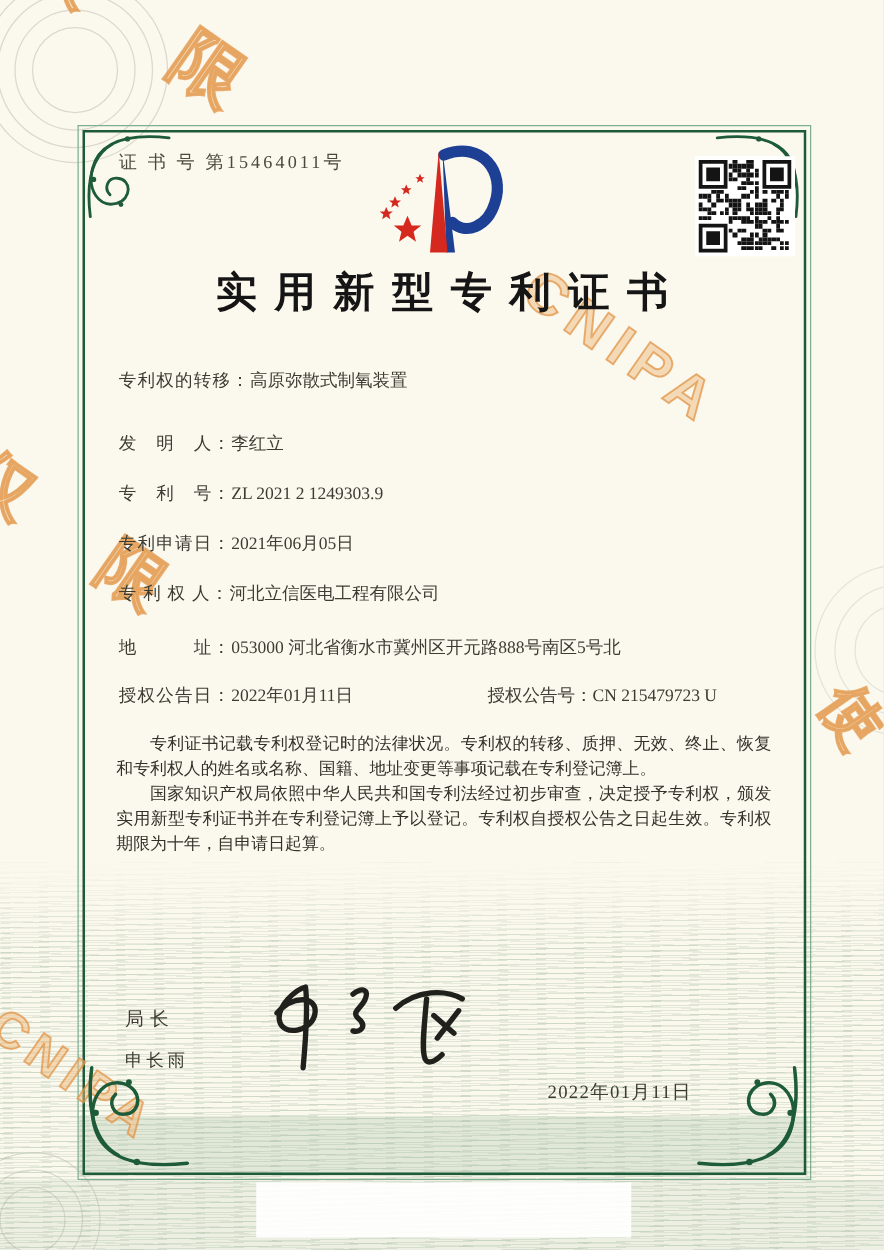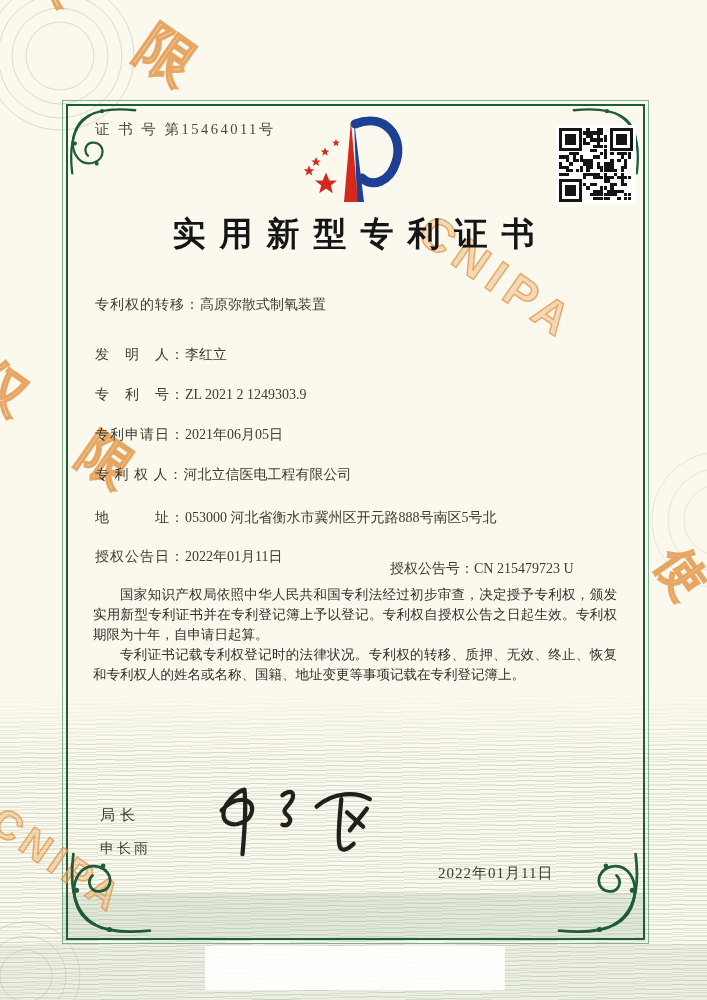--- a/index.html
+++ b/index.html
@@ -45,21 +45,21 @@
   .finder{position:absolute;width:17px;height:17px;border:3.4px solid #141414;background:#fff;}
   .finder b{position:absolute;left:3.4px;top:3.4px;width:10.2px;height:10.2px;background:#141414;}
   .f-tl{left:3px;top:3px;} .f-tr{right:3px;top:3px;} .f-bl{left:3px;bottom:3px;}
 
   .title{position:absolute;left:0;top:212px;width:707px;text-align:center;font-size:33px;font-weight:bold;
          letter-spacing:14px;text-indent:14px;color:#151515;}
 
   .row{position:absolute;left:95px;font-size:14px;white-space:nowrap;color:#3c3c33;}
   .r1{top:296px;} .r2{top:346px;} .r3{top:386px;} .r4{top:426px;} .r5{top:466px;} .r6{top:509px;} .r7{top:548px;}
   .row .lbl{letter-spacing:1px;}
-  .grant-no{position:absolute;left:390px;top:548px;font-size:14px;white-space:nowrap;margin-top:12px;}
+  .grant-no{position:absolute;left:390px;top:548px;font-size:14px;white-space:nowrap;}
 
   .paras{position:absolute;left:93px;top:585px;width:524px;font-size:13.5px;line-height:20px;
          text-align:justify;color:#32322a;}
   .paras p{margin:0;text-indent:2em;}
 
   .sig-title{position:absolute;left:100px;top:806px;font-size:15px;letter-spacing:5px;}
   .sig-name{position:absolute;left:100px;top:840px;font-size:14px;letter-spacing:3px;}
   .signature{position:absolute;left:195px;top:772px;}
   .sig-date{position:absolute;left:438px;top:864px;font-size:15px;letter-spacing:1px;}
 
@@ -368,22 +368,22 @@
       <span class="lbl">地　　　址：</span><span class="val">053000 河北省衡水市冀州区开元路888号南区5号北</span>
     </div>
     <div class="row r7">
       <span class="lbl">授权公告日：</span><span class="val">2022年01月11日</span>
     </div>
     <div class="grant-no">
       <span class="lbl">授权公告号：</span><span class="val">CN 215479723 U</span>
     </div>
 
     <div class="paras">
+      <p>专利证书记载专利权登记时的法律状况。专利权的转移、质押、无效、终止、恢复和专利权人的姓名或名称、国籍、地址变更等事项记载在专利登记簿上。</p>
       <p>国家知识产权局依照中华人民共和国专利法经过初步审查，决定授予专利权，颁发实用新型专利证书并在专利登记簿上予以登记。专利权自授权公告之日起生效。专利权期限为十年，自申请日起算。</p>
-      <p>专利证书记载专利权登记时的法律状况。专利权的转移、质押、无效、终止、恢复和专利权人的姓名或名称、国籍、地址变更等事项记载在专利登记簿上。</p>
     </div>
 
     <div class="sig-title">局长</div>
     <div class="sig-name">申长雨</div>
 
     <svg class="signature" width="190" height="95" viewBox="0 0 200 95">
       <g fill="none" stroke="#20201c" stroke-width="4.5" stroke-linecap="round" stroke-linejoin="round">
         <path d="M28,38 C42,22 62,24 60,38 C58,54 32,58 30,44 C28,32 44,18 52,16 C54,32 52,62 50,84"></path>
         <path d="M92,22 C100,16 106,18 102,27 C98,35 90,37 97,43 C104,49 98,55 92,53"></path>
         <path d="M128,34 C146,18 170,18 184,26"></path>

